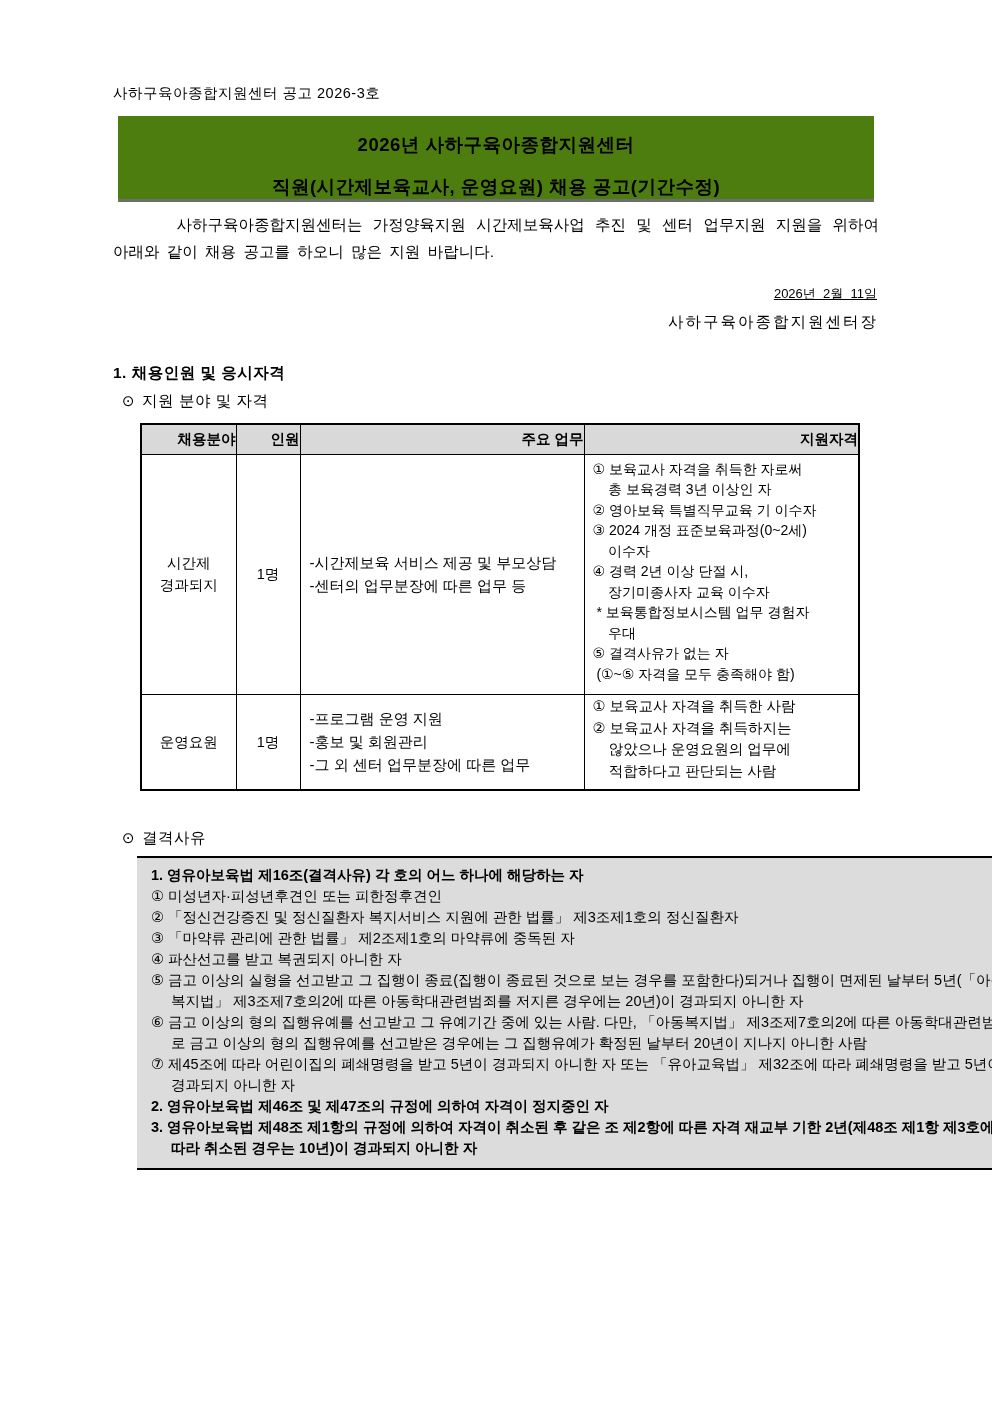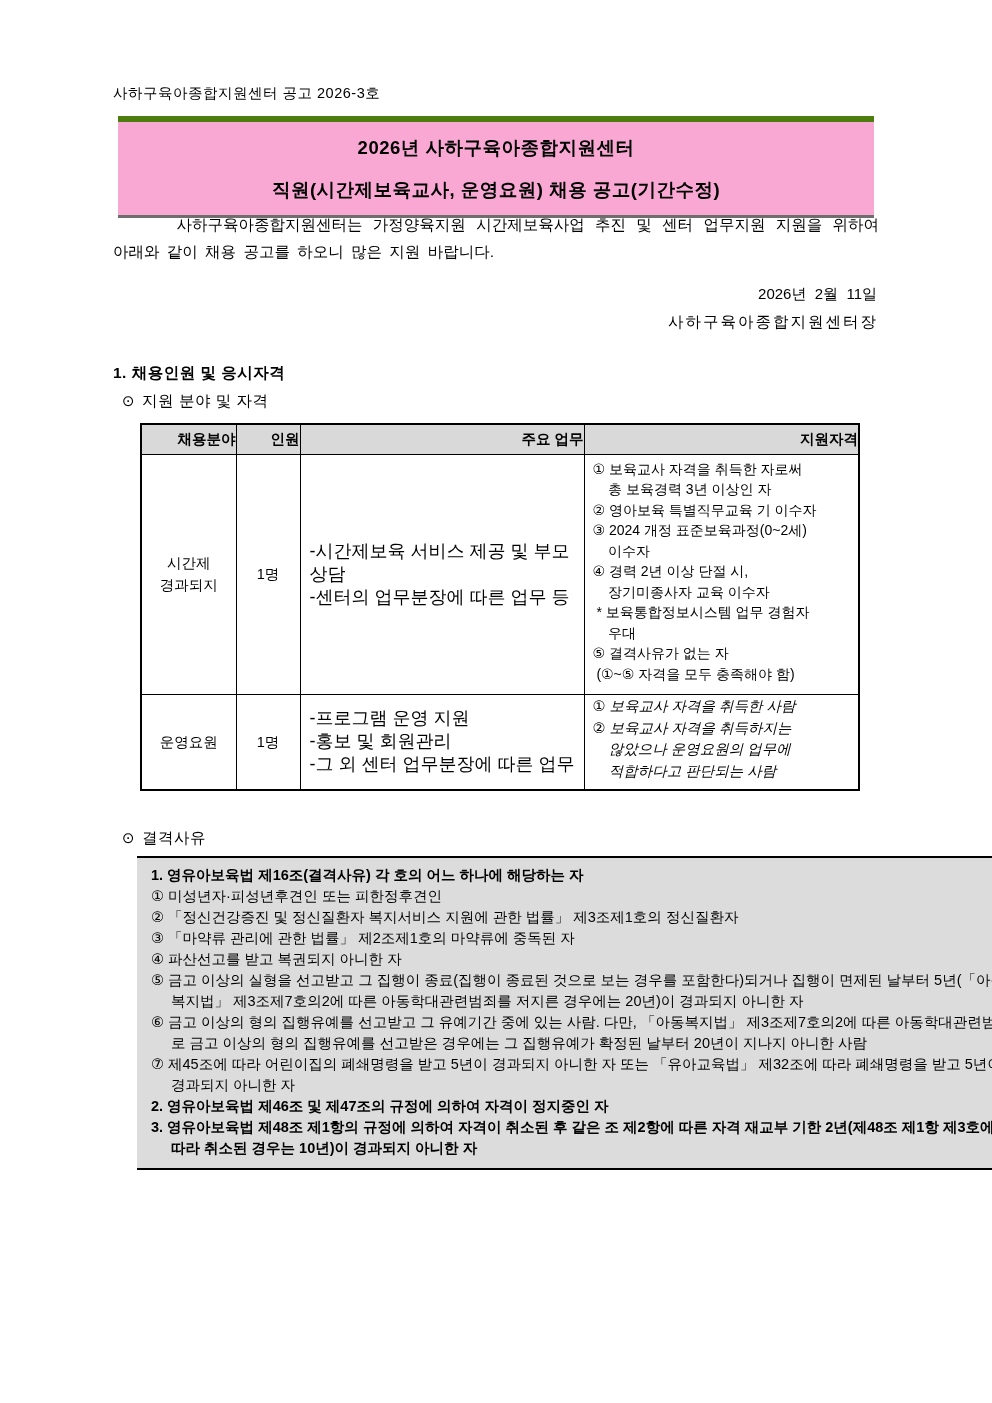--- a/index.html
+++ b/index.html
@@ -12,39 +12,39 @@
   }
   .pre { white-space:pre-wrap; }
 
   .notice-number {
     position:absolute; left:113px; top:84px;
     font-size:14.5px; letter-spacing:0.5px;
   }
 
   .title-box {
     position:absolute; left:118px; top:116px; width:756px;
-    background:#f9a8d4;
-    border-top:6px solid #4d7c0f;
+    background:#4d7c0f;
+    border-top:3px solid #4d7c0f;
     border-bottom:3px solid #6e6e6e;
     text-align:center;
-    padding:13px 0 13px 0;
+    padding:13px 0 0 0;
   }
   .title-line { font-size:18.5px; font-weight:bold; letter-spacing:0.5px; }
   .title-line + .title-line { margin-top:17px; }
 
   .intro {
     position:absolute; left:113px; top:211px; width:766px;
     font-size:15.5px; line-height:27px;
   }
   .intro-line-1 { padding-left:9px; word-spacing:6px;text-align:right; }
   .intro-line-2 { word-spacing:3px; }
 
   .issue-date {
     position:absolute; right:115px; top:285px;
-    font-size:15px; text-align:left;
+    font-size:13px; text-align:left;text-decoration:underline;
   }
   .issuer {
     position:absolute; right:114px; top:312px;
     font-size:15.5px; letter-spacing:2px; text-align:center;
   }
 
   .sec-heading {
     position:absolute; left:113px; top:363px;
     font-size:15.5px; font-weight:bold; letter-spacing:0.5px;
   }
@@ -64,21 +64,21 @@
   table.recruit th {
     background:#d9d9d9; font-size:14.5px; font-weight:bold;
     height:30px; text-align:right; vertical-align:middle;
   }
   td.cell-center {
     text-align:center; vertical-align:middle;
     font-size:14.5px; line-height:22px; white-space:pre-line;
   }
   td.cell-duties {
     vertical-align:middle; padding:6px 6px 6px 9px;
-    font-size:18px; line-height:23px;
+    font-size:15px; line-height:23px;
   }
   td.cell-quals {
     vertical-align:middle; padding:0 4px 5px 8px;
     font-size:14px; line-height:20.5px;margin-left:10px;
   }
   tr.row-1 { height:240px; }
   tr.row-2 { height:96px;  }
   .qline { white-space:pre-wrap; }
 
   .disq-box {
@@ -155,21 +155,21 @@
       </td>
     </tr>
     <tr class="row-2">
       <td class="cell-center">운영요원</td>
       <td class="cell-center">1명</td>
       <td class="cell-duties">
         <div class="qline">-프로그램 운영 지원</div>
         <div class="qline">-홍보 및 회원관리</div>
         <div class="qline">-그 외 센터 업무분장에 따른 업무</div>
       </td>
-      <td class="cell-quals" style="line-height:21.5px; font-size:14.5px;font-style:italic;">
+      <td class="cell-quals" style="line-height:21.5px; font-size:14.5px;">
         <div class="qline">① 보육교사 자격을 취득한 사람</div>
         <div class="qline">② 보육교사 자격을 취득하지는</div>
         <div class="qline">    않았으나 운영요원의 업무에</div>
         <div class="qline">    적합하다고 판단되는 사람</div>
       </td>
     </tr>
   </tbody>
 </table>
 
 <div class="bullet-line bullet-disq">

